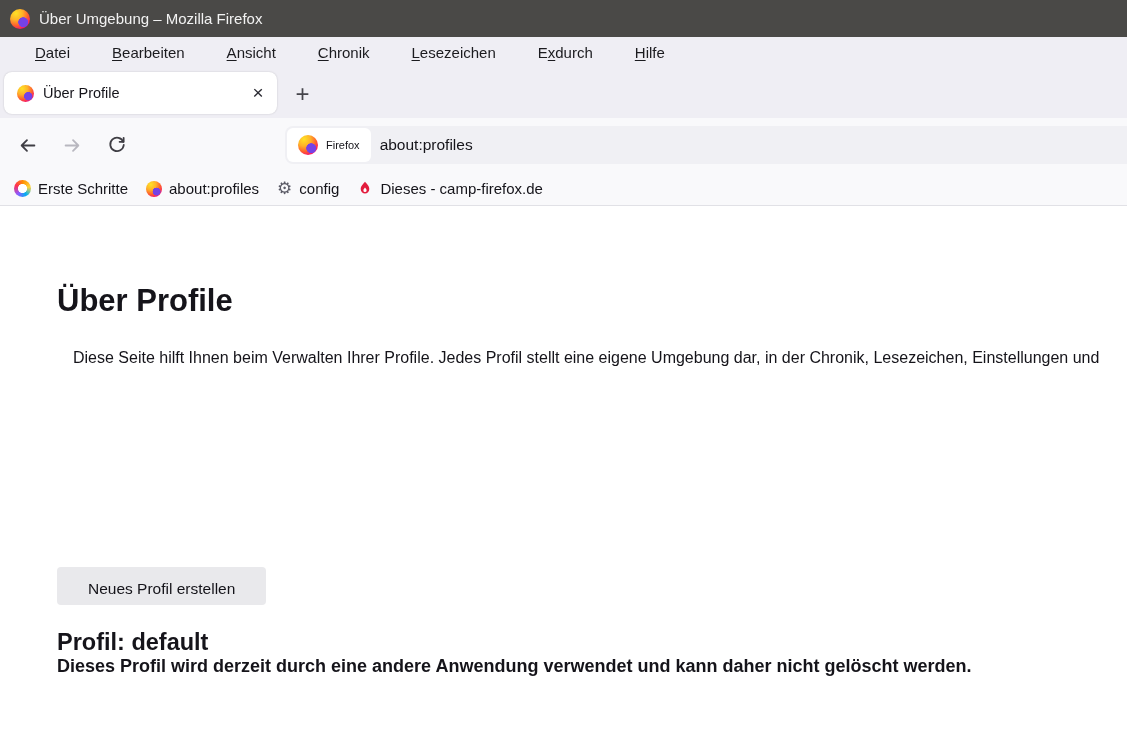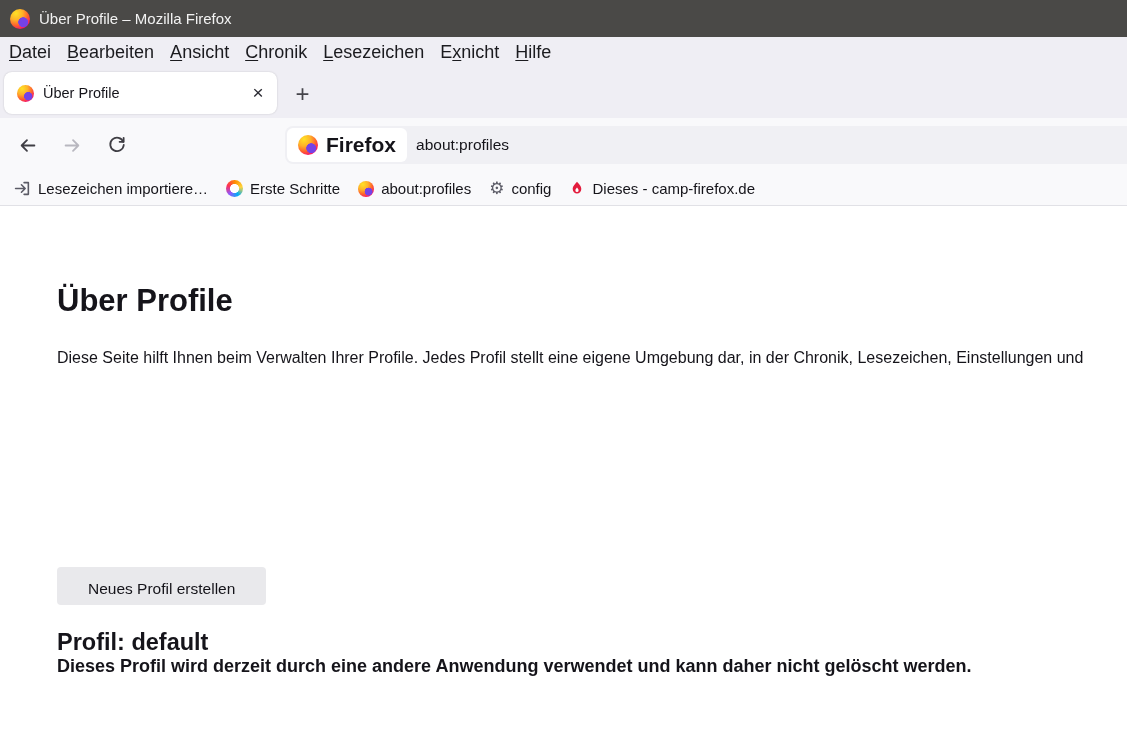--- a/index.html
+++ b/index.html
@@ -13,21 +13,21 @@
 
   .ff-logo { display:inline-block; border-radius:50%;
     background:
       radial-gradient(circle at 66% 66%, #7542e5 0 25%, rgba(0,0,0,0) 28%),
       radial-gradient(circle at 30% 22%, #ffe226 0%, #ffb129 32%, #ff5f2d 58%, #f5156c 78%, #cd0f7e 95%);
   }
   .i20 { width:20px; height:20px; } .i17 { width:17px; height:17px; } .i16 { width:16px; height:16px; }
 
   
   .menubar { height:30px; background:#efeef4; display:flex; align-items:center; padding-left:1px; }
-  .menu-item { padding:4px 8px; font-size:18px; color:#1b1b1f; cursor:default; }
+  .menu-item { padding:4px 8px; font-size:15px; color:#1b1b1f; cursor:default;margin-left:26px; }
   .menu-item .mn { text-decoration:underline; text-underline-offset:2px; }
 
   
   .tabbar { height:51px; background:#efeef4; position:relative; }
   .tab { position:absolute; left:4px; top:5px; width:273px; height:42px; background:#fff;
          border-radius:8px; box-shadow:0 0 2px rgba(0,0,0,.18); display:flex; align-items:center;
          padding:0 6px 0 13px; gap:9px; }
   .tab-label { font-size:14.5px; color:#15141a; flex:1; }
   .tab-close { width:26px; height:26px; border:none; background:transparent; font-size:19px;
                color:#2b2b33; line-height:24px; border-radius:4px; cursor:default; }
@@ -37,63 +37,63 @@
 
   
   .navbar { height:54px; background:#f9f9fb; position:relative; display:flex; align-items:center; }
   .nav-btn { width:32px; height:32px; border:none; background:transparent; border-radius:4px;
              display:flex; align-items:center; justify-content:center; }
   .nav-btn.back { margin-left:11px; } .nav-btn.fwd { margin-left:13px; } .nav-btn.reload { margin-left:13px; }
   .urlbar { position:absolute; left:285px; top:8px; width:calc(100% - 285px); height:38px;
             background:#f0f0f4; border-radius:8px 0 0 8px; display:flex; align-items:center; }
   .url-chip { height:34px; margin-left:2px; background:#fff; border-radius:6px; display:flex;
               align-items:center; gap:8px; padding:0 11px; }
-  .url-chip span { font-size:21px; color:#15141a;font-weight:bold; }
+  .url-chip span { font-size:11px; color:#15141a; }
   .url-text { font-size:15.5px; color:#15141a; margin-left:9px; }
 
   
   .bookmarksbar { height:34px; background:#f9f9fb; border-bottom:1px solid #e1e1e6;
                   display:flex; align-items:center; padding-left:5px; }
   .bm { display:flex; align-items:center; gap:7px; padding:4px 9px; border-radius:4px; }
   .bm span.lbl { font-size:15px; color:#15141a; white-space:nowrap; }
 
   .ring-icon { display:inline-block; width:17px; height:17px; border-radius:50%;
     background:
       radial-gradient(circle, #fff 0 36%, rgba(0,0,0,0) 39%),
       conic-gradient(from 150deg, #00aff4, #9059ff, #ff2f54, #ff9100, #ffd43b, #00aff4); }
   .gear-glyph { font-family:"DejaVu Sans", sans-serif; font-size:17px; color:#5b5b66; line-height:17px; }
 
   
   .content { background:#fff; padding-left:57px; }
   .content h1 { margin-top:77px; font-size:31px; font-weight:600; color:#15141a; }
-  .desc { margin-top:25px; font-size:16px; line-height:27px; color:#15141a; }
+  .desc { margin-top:25px; font-size:16px; line-height:27px; color:#15141a;margin-left:16px; }
   .desc div { white-space:nowrap; }
   .create-btn { display:inline-block; margin-top:178px; height:38px; padding:13px 31px;
                 border:none; border-radius:4px; background:#e9e9ec; font-size:15.5px;
                 color:#15141a; font-family:"Liberation Sans", sans-serif; }
   .content h2 { margin-top:24px; font-size:23.5px; font-weight:600; color:#15141a; }
   .warning { font-size:18px; font-weight:700; color:#15141a; white-space:nowrap; }
 
   svg { display:block; }
 </style>
 </head>
 <body>
 
 <div class="titlebar">
   <span class="ff-logo i20"></span>
-  <span class="title">Über Profile – Mozilla Firefox</span>
+  <span class="title">Über Umgebung – Mozilla Firefox</span>
 </div>
 
 <div class="menubar">
   <div class="menu-item"><span></span><span class="mn">D</span><span>atei</span></div>
   <div class="menu-item"><span></span><span class="mn">B</span><span>earbeiten</span></div>
   <div class="menu-item"><span></span><span class="mn">A</span><span>nsicht</span></div>
   <div class="menu-item"><span></span><span class="mn">C</span><span>hronik</span></div>
   <div class="menu-item"><span></span><span class="mn">L</span><span>esezeichen</span></div>
-  <div class="menu-item"><span>E</span><span class="mn">x</span><span>nicht</span></div>
+  <div class="menu-item"><span>E</span><span class="mn">x</span><span>durch</span></div>
   <div class="menu-item"><span></span><span class="mn">H</span><span>ilfe</span></div>
 </div>
 
 <div class="tabbar">
   <div class="tab">
     <span class="ff-logo i17"></span>
     <span class="tab-label">Über Profile</span>
     <button class="tab-close">×</button>
   </div>
   <button class="newtab-btn">+</button>
@@ -126,29 +126,20 @@
     <div class="url-chip">
       <span class="ff-logo i20"></span>
       <span>Firefox</span>
     </div>
     <span class="url-text">about:profiles</span>
   </div>
 </div>
 
 <div class="bookmarksbar">
   <div class="bm">
-    <span>
-      <svg width="17" height="17" viewBox="0 0 16 16">
-          <path d="M9.5 2.5h4v11h-4" fill="none" stroke="#5b5b66" stroke-width="1.5" stroke-linecap="round" stroke-linejoin="round"></path>
-          <path d="M1.5 8h9 M7 4.5 10.5 8 7 11.5" fill="none" stroke="#5b5b66" stroke-width="1.5" stroke-linecap="round" stroke-linejoin="round"></path>
-        </svg>
-    </span>
-    <span class="lbl">Lesezeichen importiere…</span>
-  </div>
-  <div class="bm">
     <span class="ring-icon"></span>
     <span class="lbl">Erste Schritte</span>
   </div>
   <div class="bm">
     <span class="ff-logo i16"></span>
     <span class="lbl">about:profiles</span>
   </div>
   <div class="bm">
     <span class="gear-glyph">⚙</span>
     <span class="lbl">config</span>

